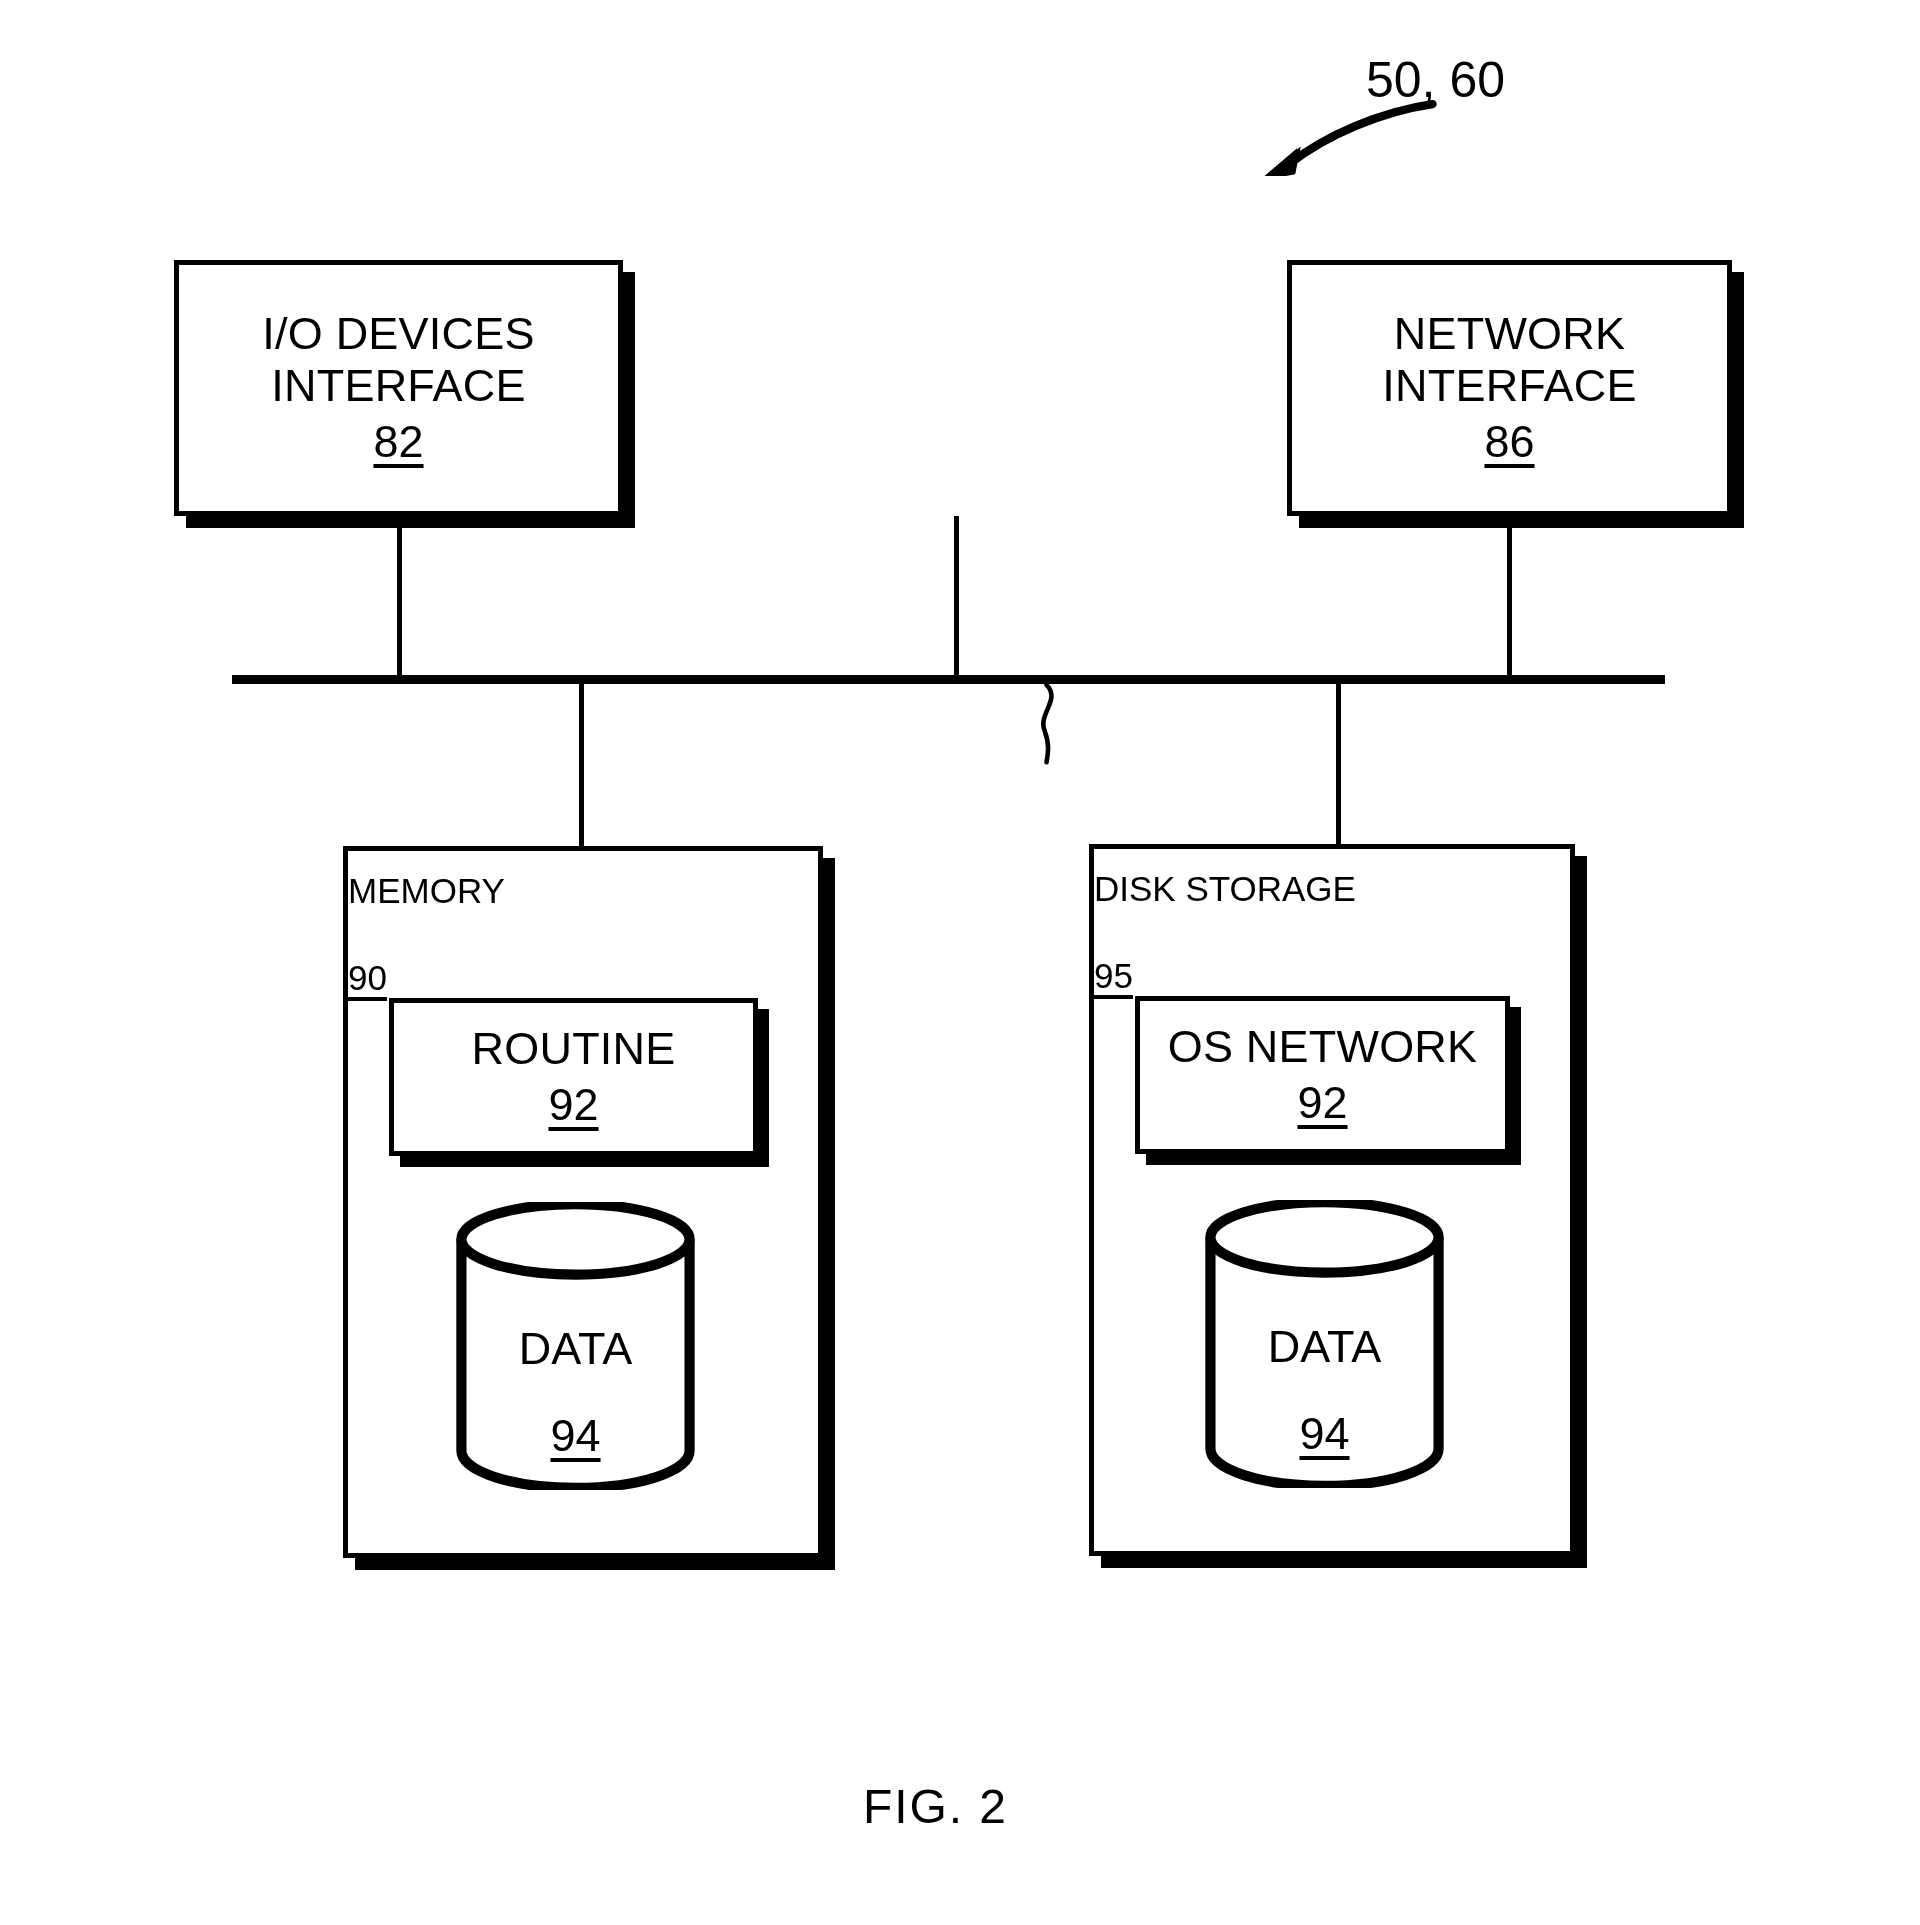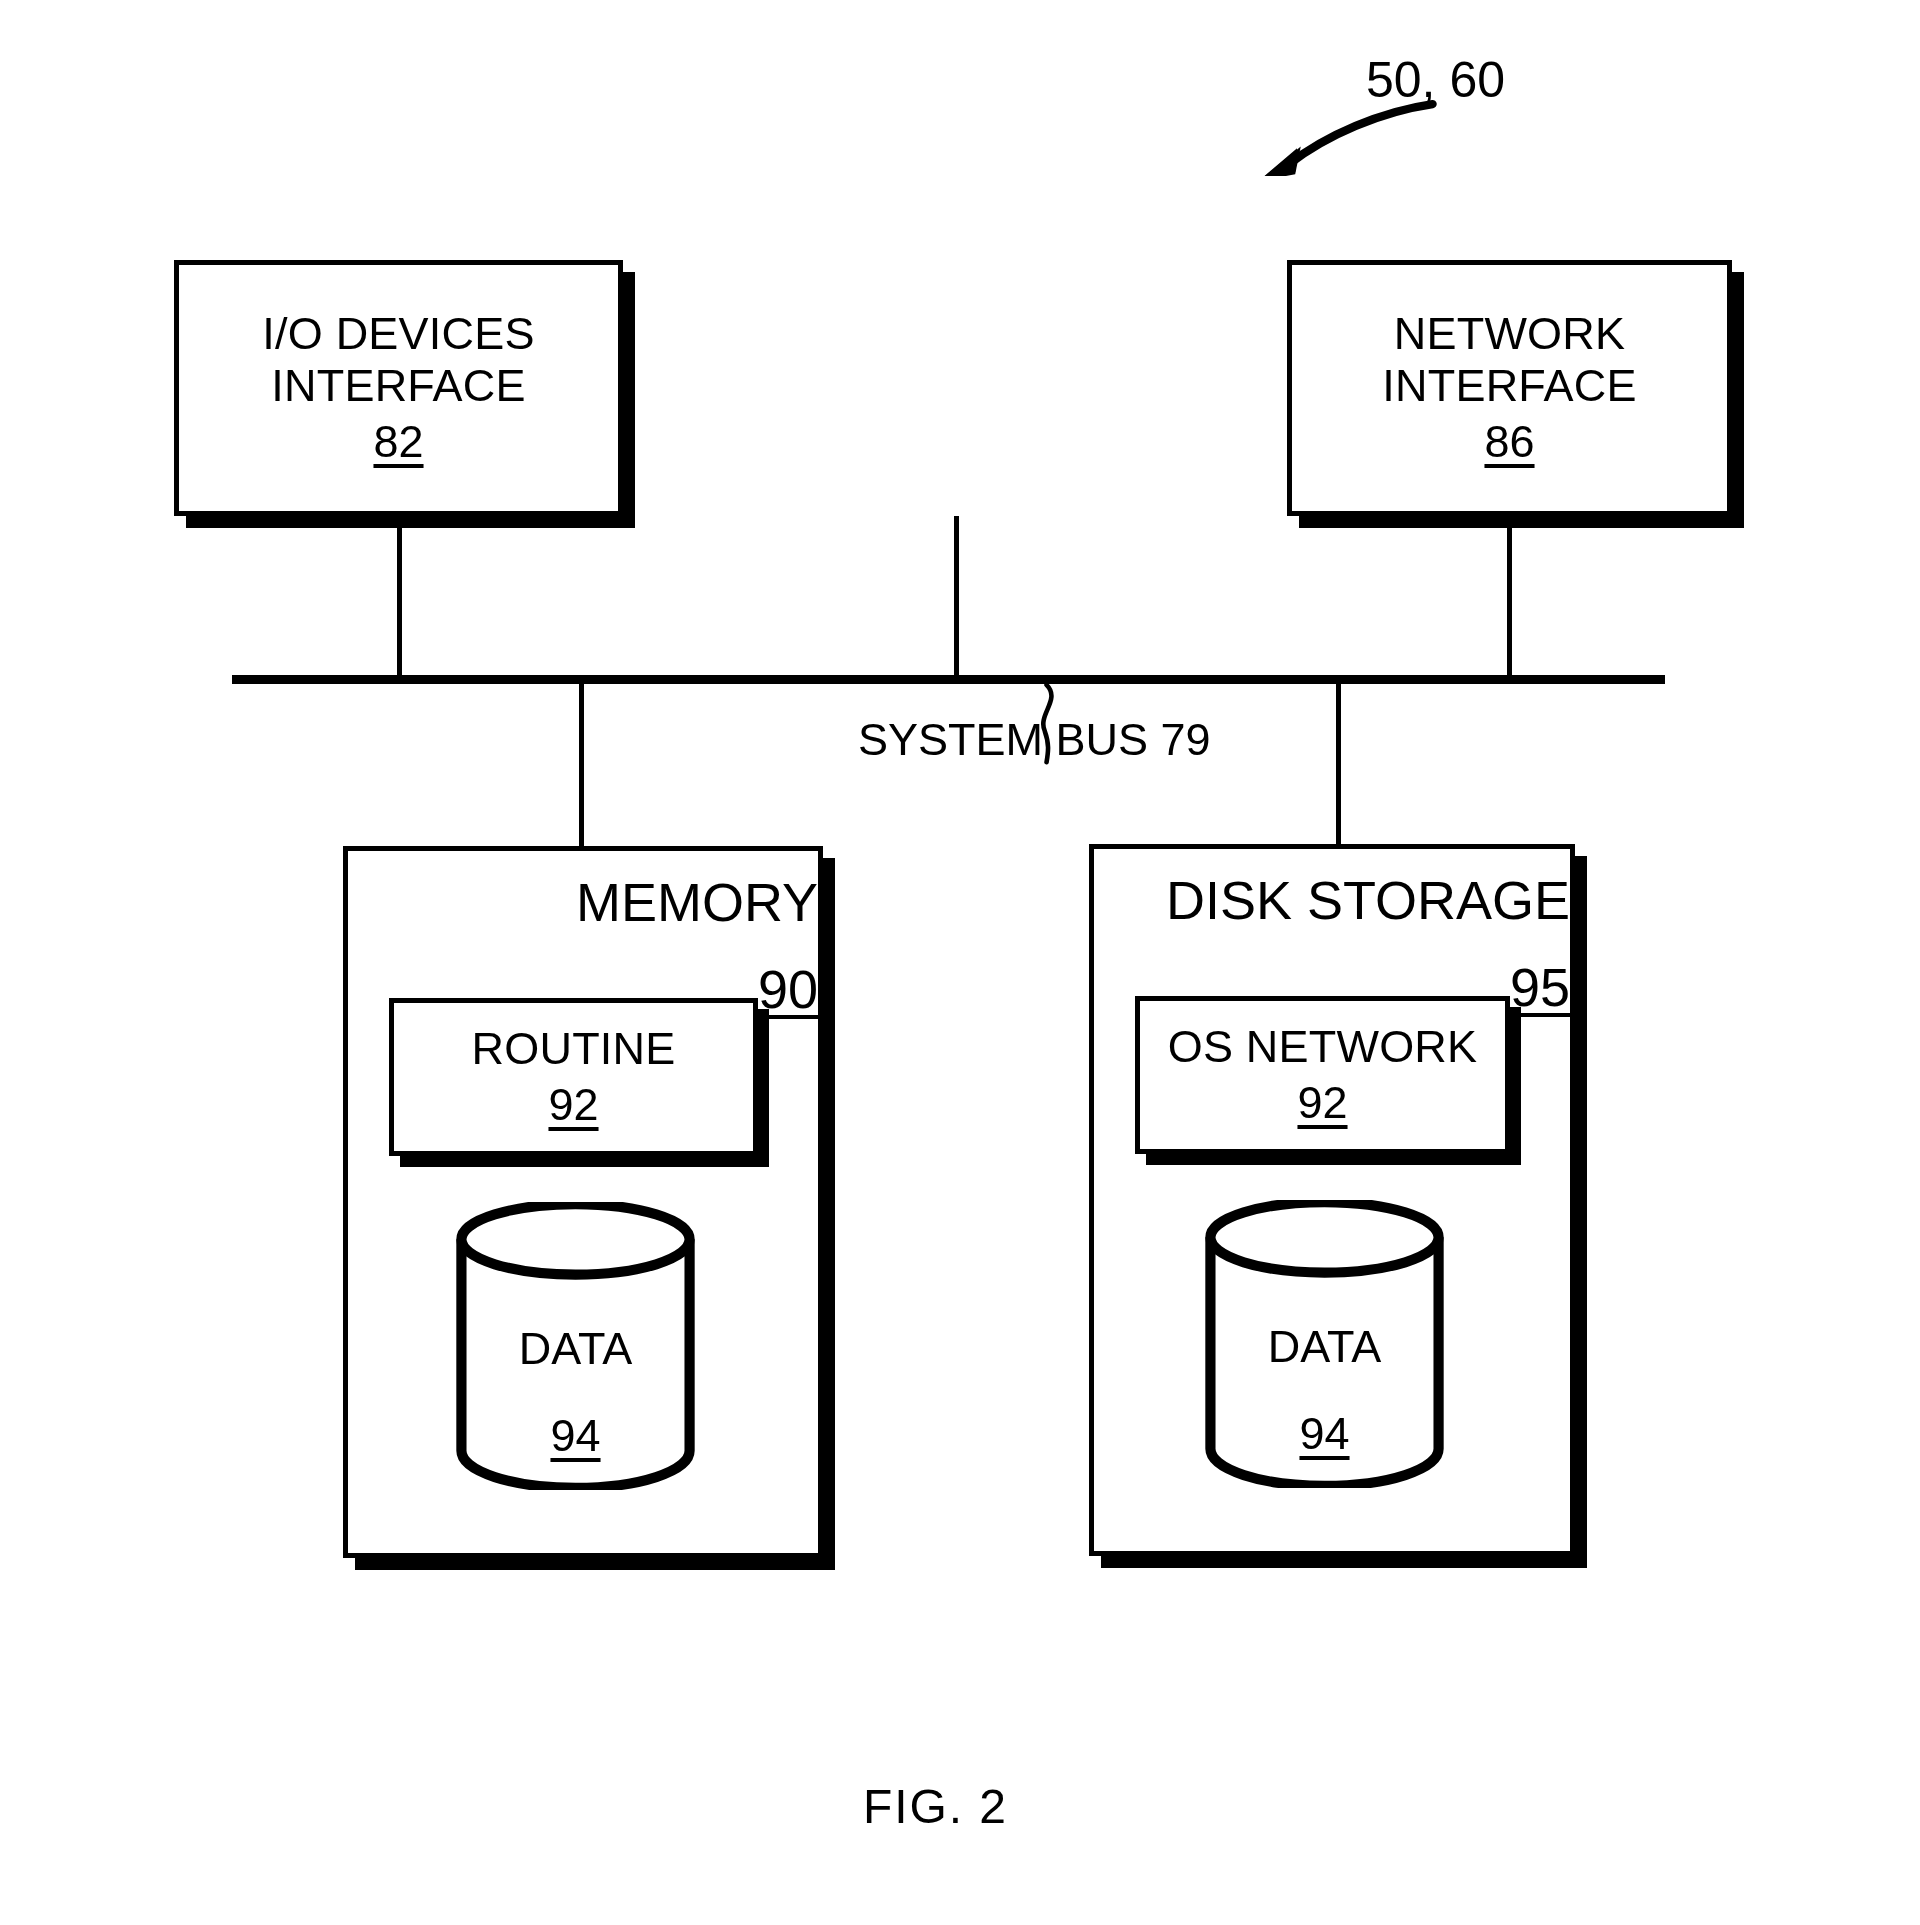--- a/index.html
+++ b/index.html
@@ -57,22 +57,22 @@
   .refnum {
     font-size: 45px;
     text-decoration: underline;
     text-underline-offset: 6.5px;
     text-decoration-thickness: 3.7px;
     margin-top: 3.7px;
   }
   .container-title {
     position: absolute;
     left: 0; right: 0;
-    text-align: right;
-    font-size: 54px;
+    text-align: left;
+    font-size: 35px;
     line-height: 1.16;
   }
 
   
   .vline {
     position: absolute;
     width: 4.6px;
     background: #000000;
   }
   .busline {
@@ -142,21 +142,20 @@
   <div class="vline" style="left:397px; top:516px; height:165px;"></div>
   <div class="vline" style="left:954px; top:516px; height:165px;"></div>
   <div class="vline" style="left:1507px; top:516px; height:165px;"></div>
 
   <div class="busline" style="left:232px; top:675px; width:1433px;"></div>
 
   <svg class="abs" style="left:1030px; top:683px;" width="46" height="83" viewBox="0 0 50 90">
     <path d="M18,2 C34,18 8,34 16,52 C21,66 20,74 18,86" stroke="#000" stroke-width="5" fill="none" stroke-linecap="round"></path>
   </svg>
 
-  <div class="buslabel" style="left:858px; top:714px;">SYSTEM BUS 79</div>
 
   <div class="vline" style="left:579px; top:681px; height:167px;"></div>
   <div class="vline" style="left:1336px; top:681px; height:167px;"></div>
 
   <div class="pbox" style="left:343px; top:846px; width:480px; height:712px; display:block;">
 
     <div class="container-title" style="top:20.4px;">MEMORY</div>
     <div class="container-title u" style="top:72px;">90</div>
 
     <div class="pbox-inner" style="left:41px; top:147px; width:369px; height:158px;">

